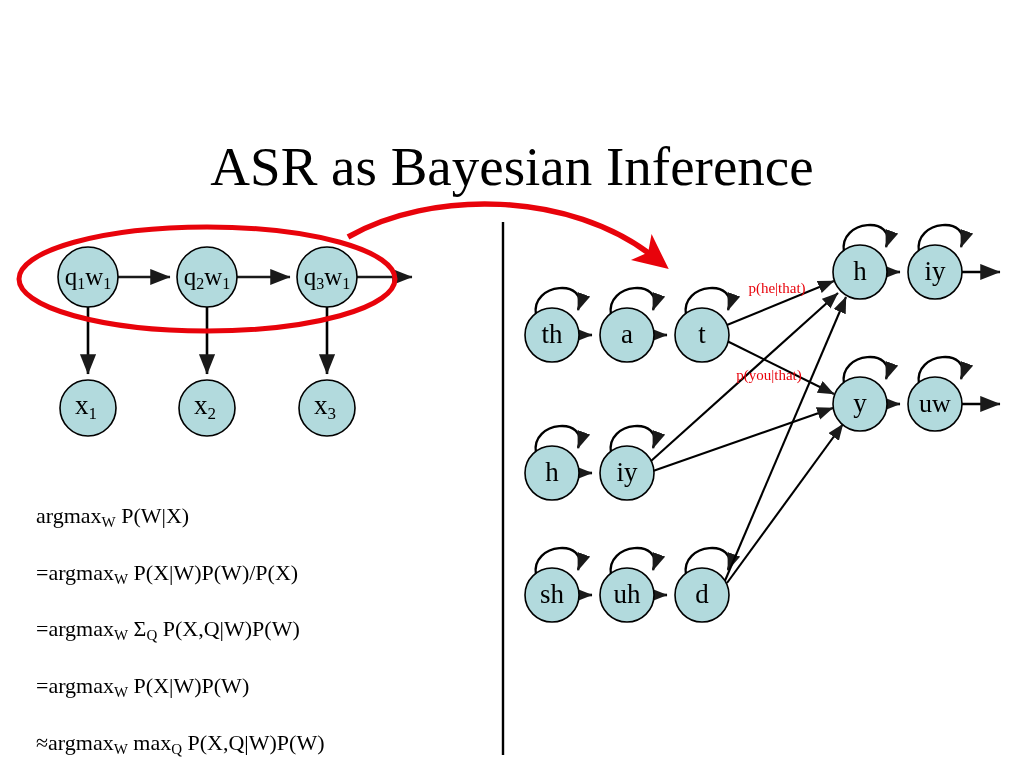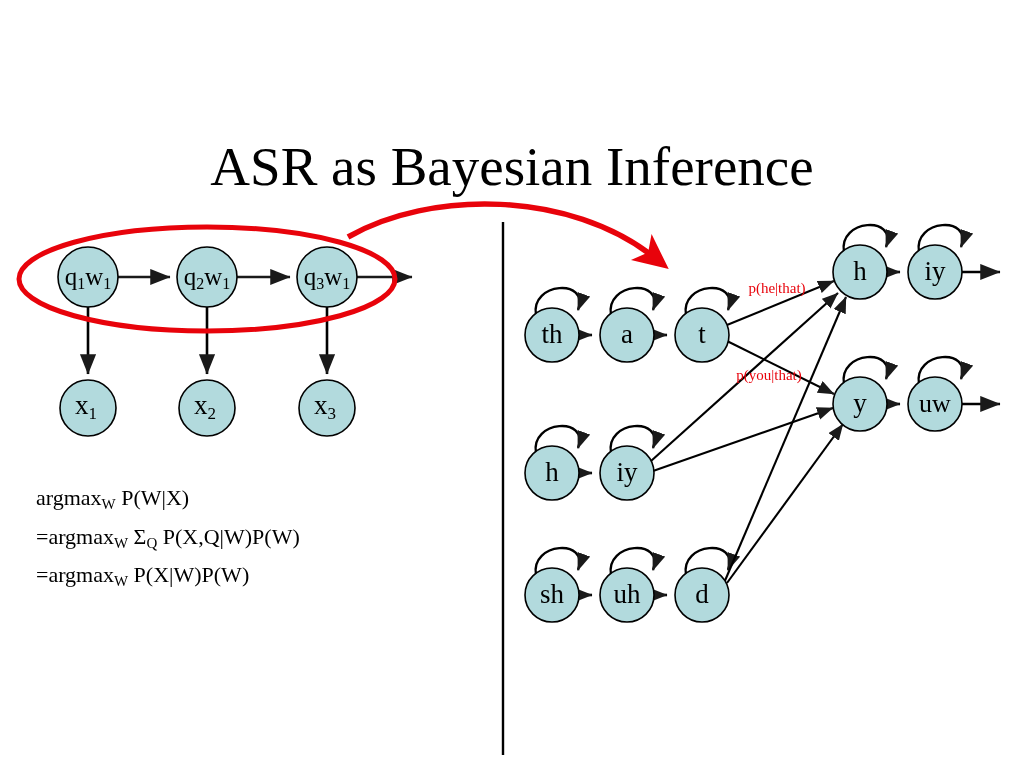--- a/index.html
+++ b/index.html
@@ -34,20 +34,21 @@
     left: 36px;
     top: 482px;
     width: 470px;
     color: #000000;
     font-size: 22px;
     line-height: 31.5px;
     font-family: "Liberation Serif", "DejaVu Serif", serif;
   }
   #equations .eq {
     white-space: nowrap;
+    margin-top: 18px;
   }
   #equations sub {
     font-size: 0.68em;
     vertical-align: -0.28em;
   }
   svg.layer {
     position: absolute;
     left: 0;
     top: 0;
     width: 1024px;
@@ -234,17 +235,19 @@
         <text class="nodelabel" x="935" y="406" font-size="26">uw</text>
       </g>
 
       <text class="redlabel" x="777" y="290">p(he|that)</text>
       <text class="redlabel" x="769" y="377">p(you|that)</text>
     </g>
   </svg>
 
   <div id="equations">
     <div class="eq">argmax<sub>W</sub> P(W|X)</div>
+    <div class="eq">=argmax<sub>W</sub> P(X|W)P(W)/P(X)</div>
     <div class="eq">=argmax<sub>W</sub> Σ<sub>Q</sub> P(X,Q|W)P(W)</div>
     <div class="eq">=argmax<sub>W</sub> P(X|W)P(W)</div>
+    <div class="eq">≈argmax<sub>W</sub> max<sub>Q</sub> P(X,Q|W)P(W)</div>
   </div>
 
 </div>
 
 </body></html>

